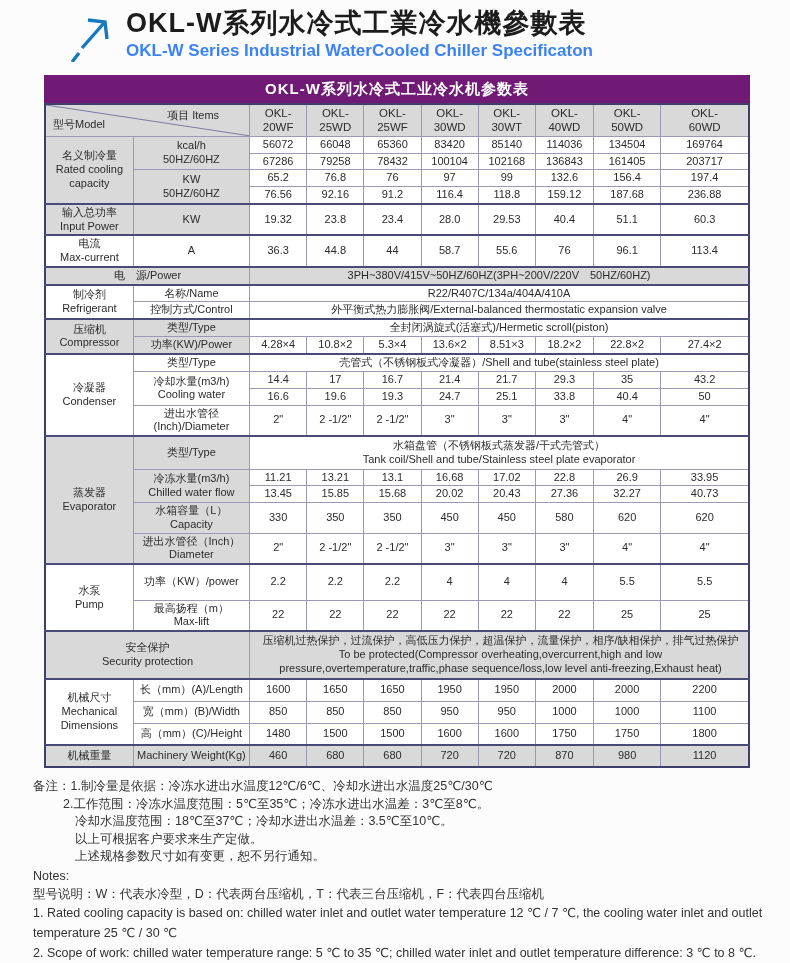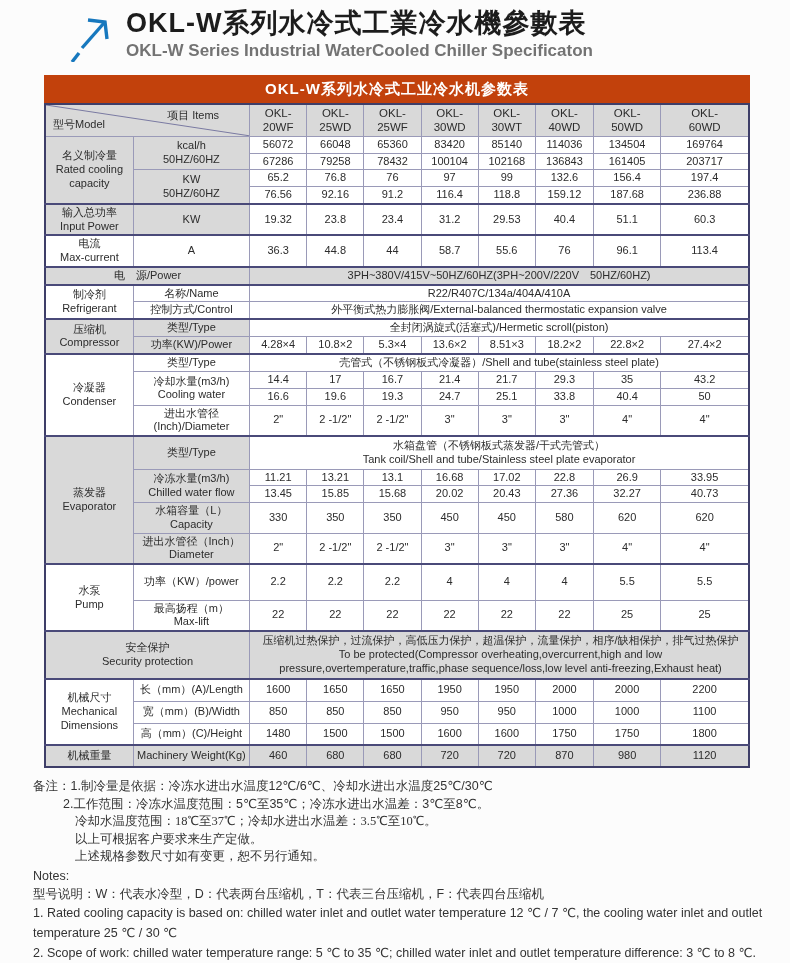--- a/index.html
+++ b/index.html
@@ -8,26 +8,26 @@
     font-family:"Liberation Sans","DejaVu Sans",sans-serif;
     color:#2c2c2c; overflow:hidden;
   }
   .page { position:relative; width:790px; height:963px; }
 
   
   .hdr { display:flex; align-items:flex-start; padding:8px 0 0 68px; }
   .hdr-arrow { width:52px; height:52px; flex:0 0 auto; margin-top:2px; }
   .hdr-text { margin-left:6px; }
   .t-cn { font-size:27px; font-weight:700; letter-spacing:1px; color:#1c1c1c; line-height:1.15; }
-  .t-en { font-size:17px; font-weight:600; color:#737373; margin-top:2px; }
+  .t-en { font-size:17px; font-weight:600; color:#3b82f6; margin-top:2px; }
 
   
   .tablewrap { margin:13px 0 0 44px; width:706px; }
   .banner {
-    width:100%; box-sizing:border-box; background:#c2410c; color:#ffffff;
+    width:100%; box-sizing:border-box; background:#701a75; color:#ffffff;
     text-align:center; font-size:15px; font-weight:700; padding:5px 0 4px 0;
     letter-spacing:1px;
   }
   table.spec {
     width:706px; table-layout:fixed; border-collapse:collapse;
     border:2px solid #3e3e68; background:#ffffff;
   }
   table.spec td {
     border:1px solid #9a9ab8; font-size:11px; text-align:center;
     vertical-align:middle; padding:1px 2px; white-space:pre-line; line-height:1.25;
@@ -153,21 +153,21 @@
             <td>187.68</td>
             <td>236.88</td>
           </tr>
           <tr class="sec" style="height: 30px;">
             <td class="g">输入总功率
 Input Power</td>
             <td class="g">KW</td>
             <td>19.32</td>
             <td>23.8</td>
             <td>23.4</td>
-            <td>31.2</td>
+            <td>28.0</td>
             <td>29.53</td>
             <td>40.4</td>
             <td>51.1</td>
             <td>60.3</td>
           </tr>
           <tr class="sec" style="height: 30px;">
             <td>电流
 Max-current</td>
             <td>A</td>
             <td>36.3</td>
@@ -382,21 +382,21 @@
             <td class="g">980</td>
             <td class="g">1120</td>
           </tr>
         </tbody>
     </table>
   </div>
 
   <div class="notes">
       <div class="nl" style="padding-left: 0px;">备注：1.制冷量是依据：冷冻水进出水温度12℃/6℃、冷却水进出水温度25℃/30℃</div>
       <div class="nl" style="padding-left: 30px;">2.工作范围：冷冻水温度范围：5℃至35℃；冷冻水进出水温差：3℃至8℃。</div>
-      <div class="nl" style="padding-left: 42px; font-family: Liberation Serif, serif;">冷却水温度范围：18℃至37℃；冷却水进出水温差：3.5℃至10℃。</div>
+      <div class="nl" style="padding-left: 42px;">冷却水温度范围：18℃至37℃；冷却水进出水温差：3.5℃至10℃。</div>
       <div class="nl" style="padding-left: 42px;">以上可根据客户要求来生产定做。</div>
       <div class="nl" style="padding-left: 42px;">上述规格参数尺寸如有变更，恕不另行通知。</div>
       <div class="nl en" style="padding-left: 0px;">Notes:</div>
       <div class="nl" style="padding-left: 0px;">型号说明：W：代表水冷型，D：代表两台压缩机，T：代表三台压缩机，F：代表四台压缩机</div>
       <div class="nl en" style="padding-left: 0px;">1. Rated cooling capacity is based on: chilled water inlet and outlet water temperature 12 ℃ / 7 ℃, the cooling water inlet and outlet</div>
       <div class="nl en" style="padding-left: 0px;">temperature 25 ℃ / 30 ℃</div>
       <div class="nl en" style="padding-left: 0px;">2. Scope of work: chilled water temperature range: 5 ℃ to 35 ℃; chilled water inlet and outlet temperature difference: 3 ℃ to 8 ℃.</div>
     </div>
 
 </div>

